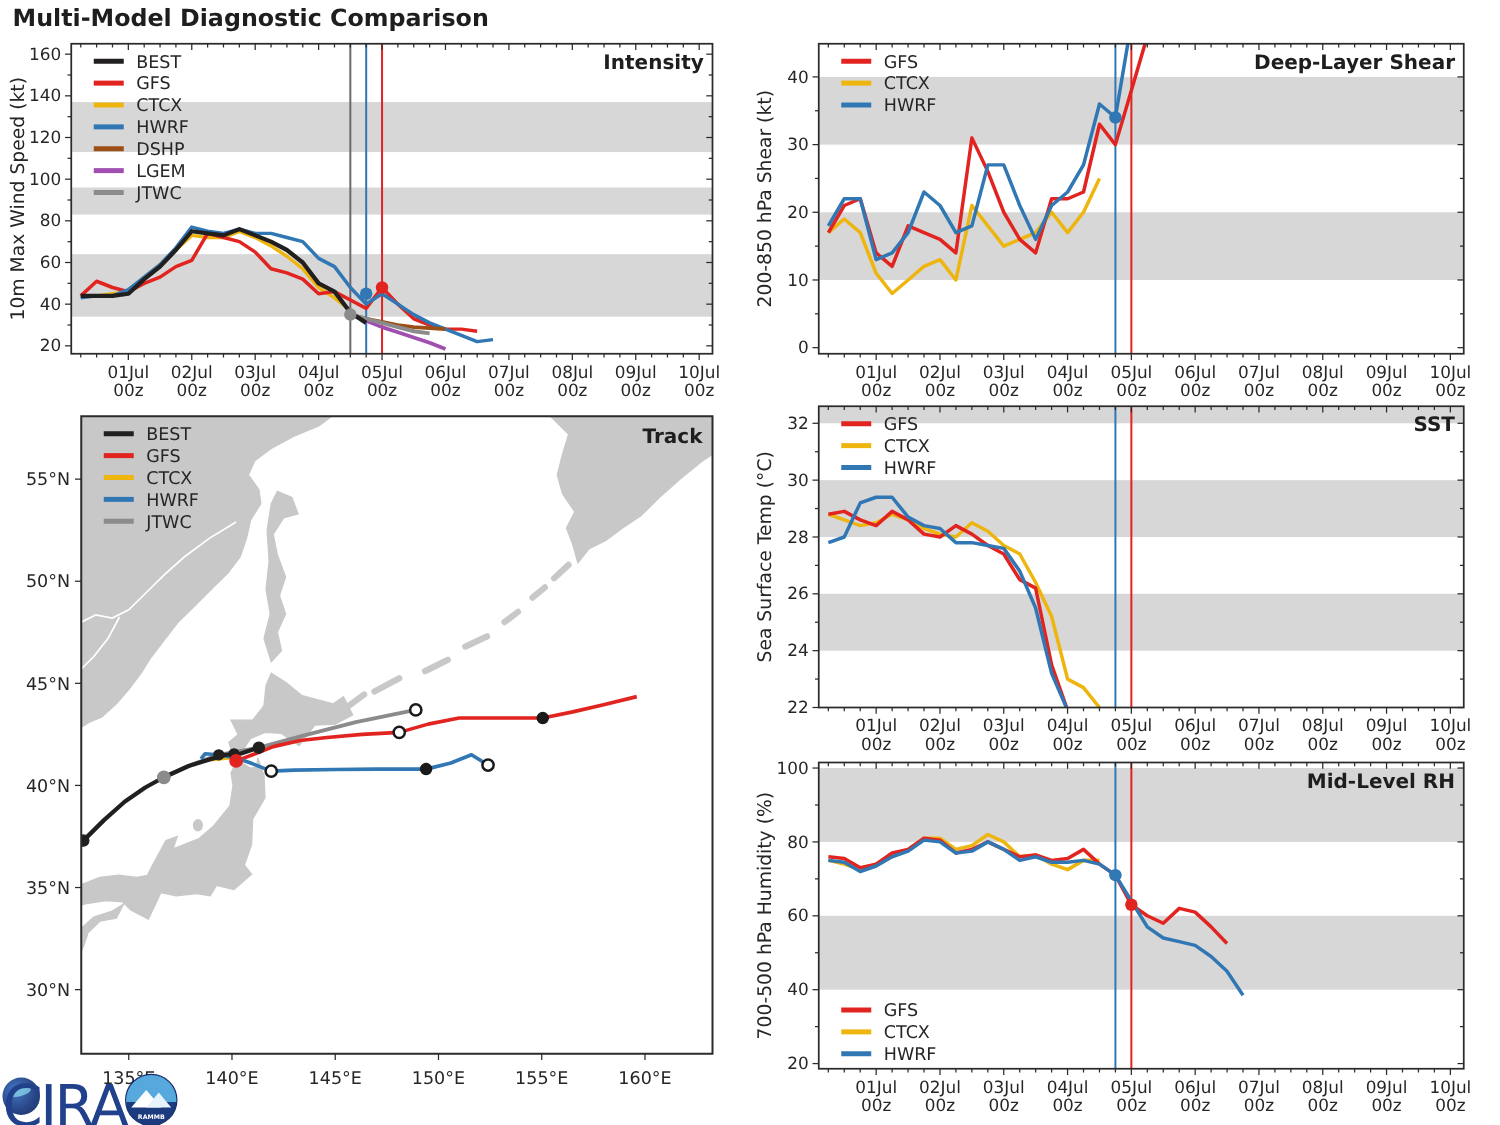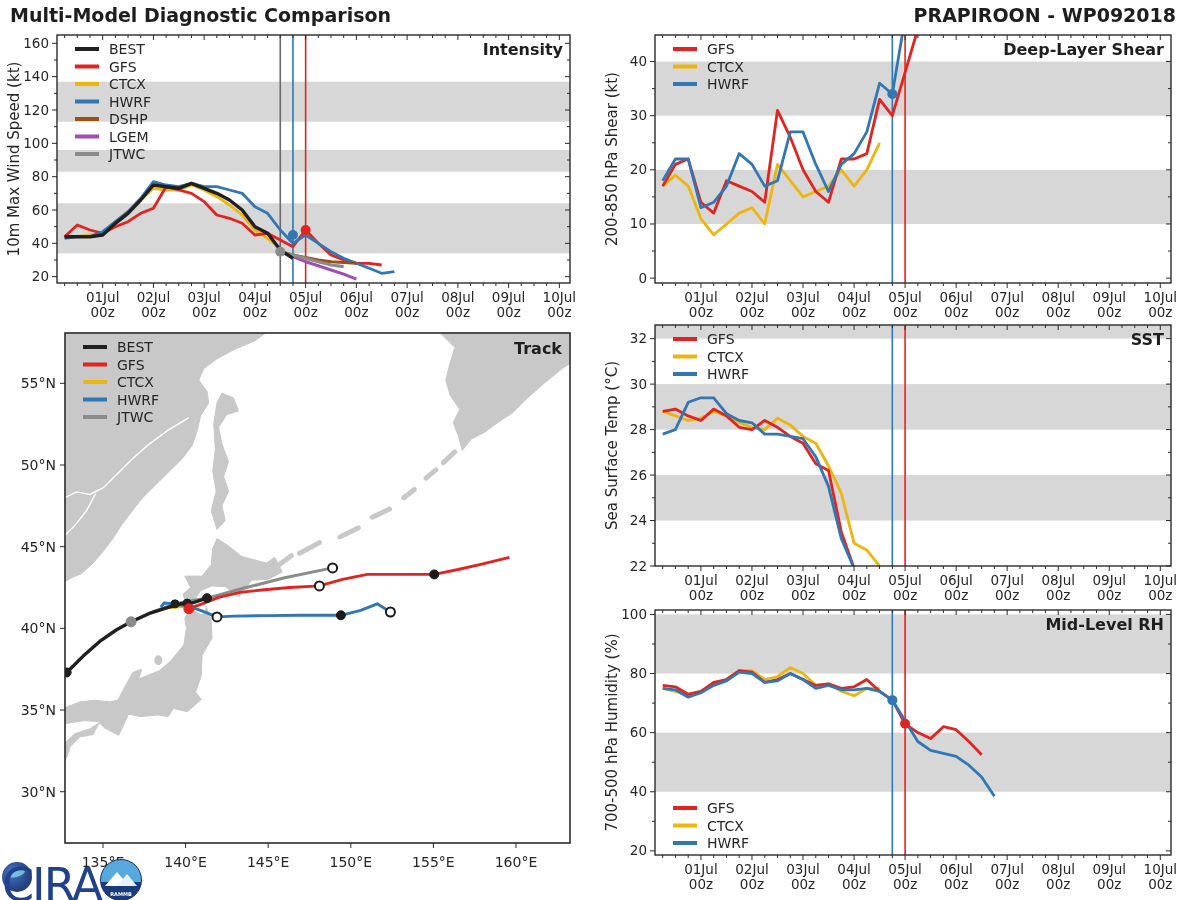--- a/index.html
+++ b/index.html
@@ -22,21 +22,20 @@
         border-left:12px solid transparent;border-right:12px solid transparent;border-bottom:14px solid #ffffff;}
   .cira .badge .mtn2{position:absolute;left:16px;top:14px;width:0;height:0;
         border-left:10px solid transparent;border-right:10px solid transparent;border-bottom:12px solid #e8f2fa;}
   .cira .badge .bname{position:absolute;left:0;right:0;bottom:3px;text-align:center;font-size:5px;color:#fff;font-weight:bold;}
 </style>
 </head>
 <body>
 
 <div class="stage">
   <div id="title-left" class="hdr">Multi-Model Diagnostic Comparison</div>
-  <div id="title-right" class="hdr">PRAPIROON - WP092018</div>
 
   <svg id="charts" width="1200" height="900">
       <g>
         <clipPath id="clip-intensity">
           <rect x="57" y="35" width="513" height="248"></rect>
         </clipPath>
         <rect x="57" y="203.33333333333331" width="513" height="50" fill="#d7d7d7"></rect>
         <rect x="57" y="150" width="513" height="21.666666666666657" fill="#d7d7d7"></rect>
         <rect x="57" y="81.66666666666666" width="513" height="40" fill="#d7d7d7"></rect>
         <line x1="280.26409495548955" y1="35" x2="280.26409495548955" y2="283" stroke="#6d6770" stroke-width="1.6"></line>

